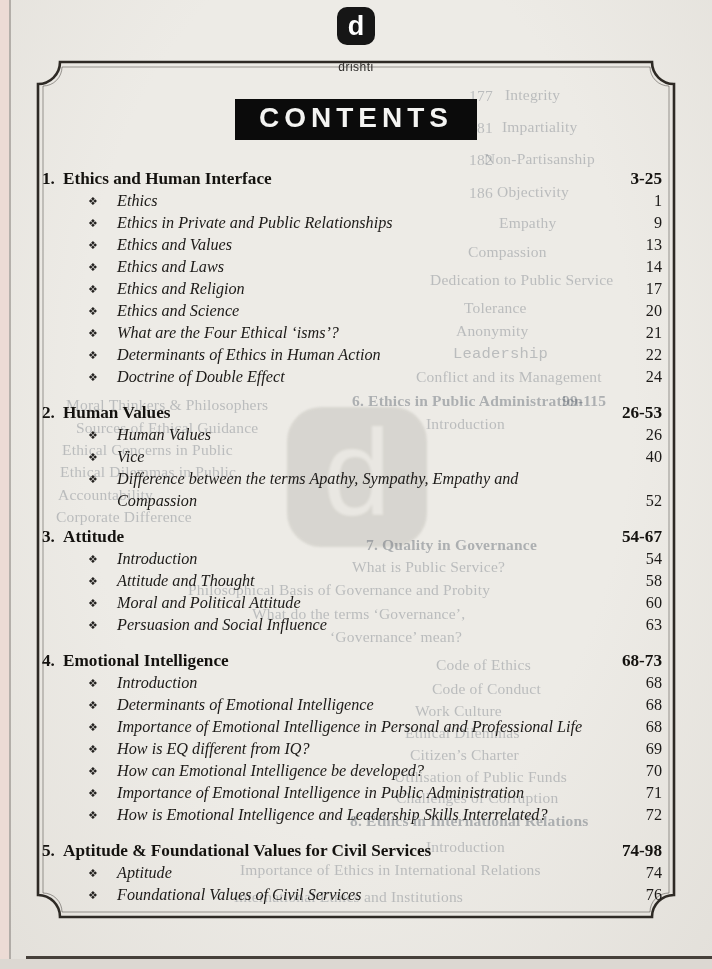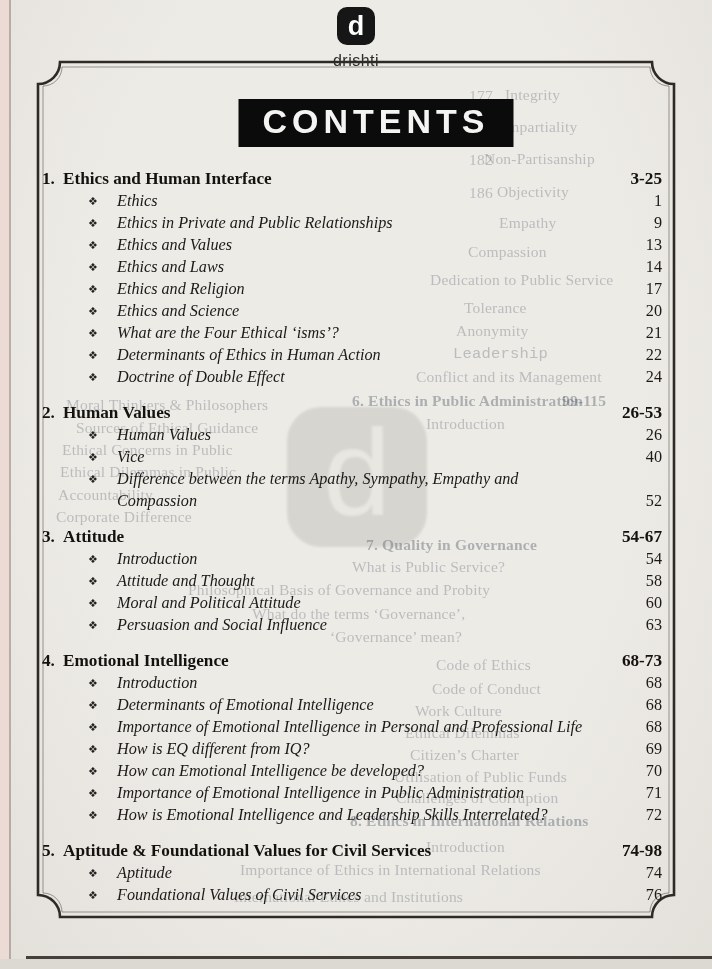--- a/index.html
+++ b/index.html
@@ -11,27 +11,27 @@
   
   .edge-left{position:absolute;left:0;top:0;width:9px;height:969px;background:#ecdbd5;}
   .edge-left-line{position:absolute;left:9px;top:0;width:2px;height:969px;background:rgba(95,88,82,.38);}
   .edge-bottom-line{position:absolute;left:26px;top:956px;width:686px;height:3px;background:#46403a;}
   .edge-bottom{position:absolute;left:0;top:959px;width:712px;height:10px;background:#dcd8d2;}
   
   .logo{position:absolute;top:7px;left:0;width:712px;text-align:center;line-height:1;}
   .logo-square{display:inline-flex;width:38px;height:38px;background:#161616;border-radius:10px;
     align-items:center;justify-content:center;}
   .logo-d{color:#fff;font-family:"Liberation Sans",sans-serif;font-size:27px;font-weight:bold;padding-top:1px;}
-  .logo-word{display:block;font-family:"Liberation Sans",sans-serif;font-size:16px;color:#2d2b29;margin-top:8px;letter-spacing:.5px;}
+  .logo-word{display:block;font-family:"Liberation Sans",sans-serif;font-size:12px;color:#2d2b29;margin-top:16px;letter-spacing:.5px;}
   
   .frame-svg{position:absolute;left:0;top:0;}
   
   .badge{position:absolute;top:99px;left:50%;transform:translateX(-50%);
     background:#0b0b0b;color:#f4f4f2;font-family:"Liberation Sans",sans-serif;font-weight:bold;
-    font-size:34px;letter-spacing:5px;padding:3px 24px 6px;white-space:nowrap;margin-left:20px;}
+    font-size:28px;letter-spacing:5px;padding:3px 24px 6px;white-space:nowrap;}
   
   .watermark{position:absolute;left:287px;top:407px;width:140px;height:140px;background:#d2d0ca;
     border-radius:34px;opacity:.78;display:flex;align-items:center;justify-content:center;filter:blur(.8px);}
   .watermark-d{font-family:"Liberation Sans",sans-serif;font-size:122px;color:#e8e6e1;line-height:1;margin-top:-8px;}
   
   .ghost-layer{position:absolute;left:0;top:0;width:588px;height:969px;}
   .ghost{position:absolute;font-size:15.5px;color:rgba(96,106,116,.36);filter:blur(.4px);
     white-space:nowrap;letter-spacing:.2px;}
   .ghost-bold{font-weight:bold;color:rgba(84,94,104,.42);}
   

